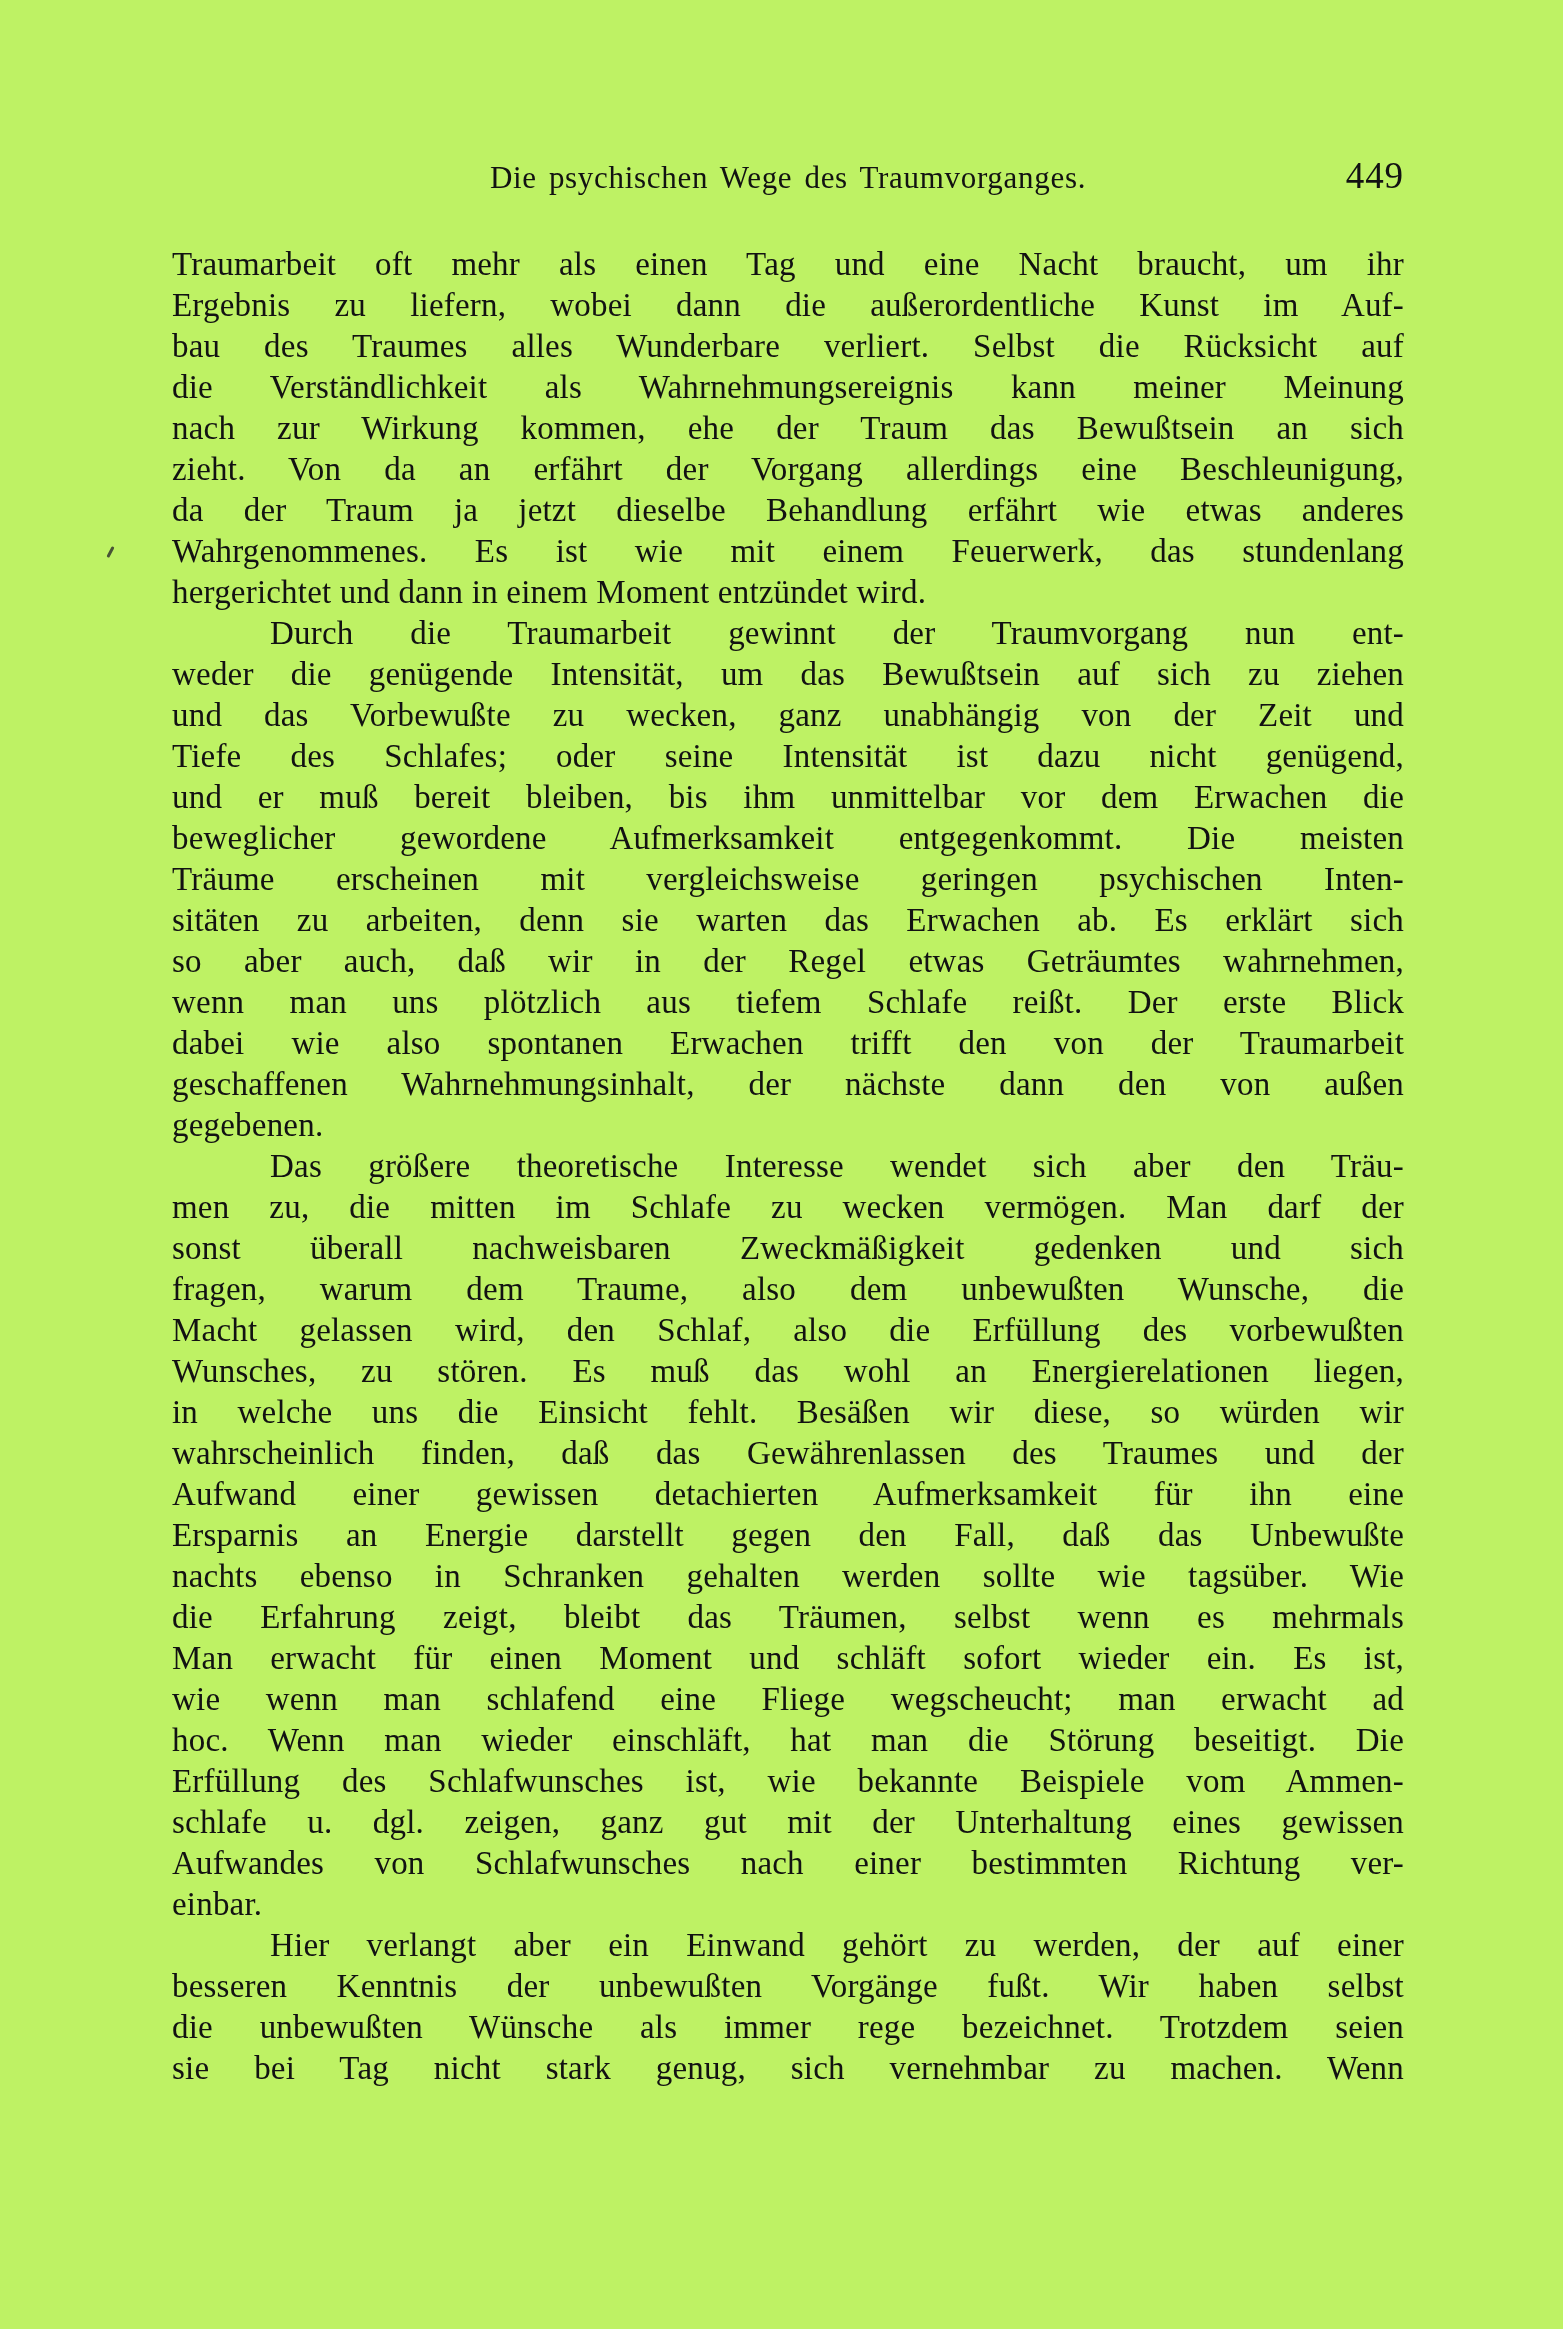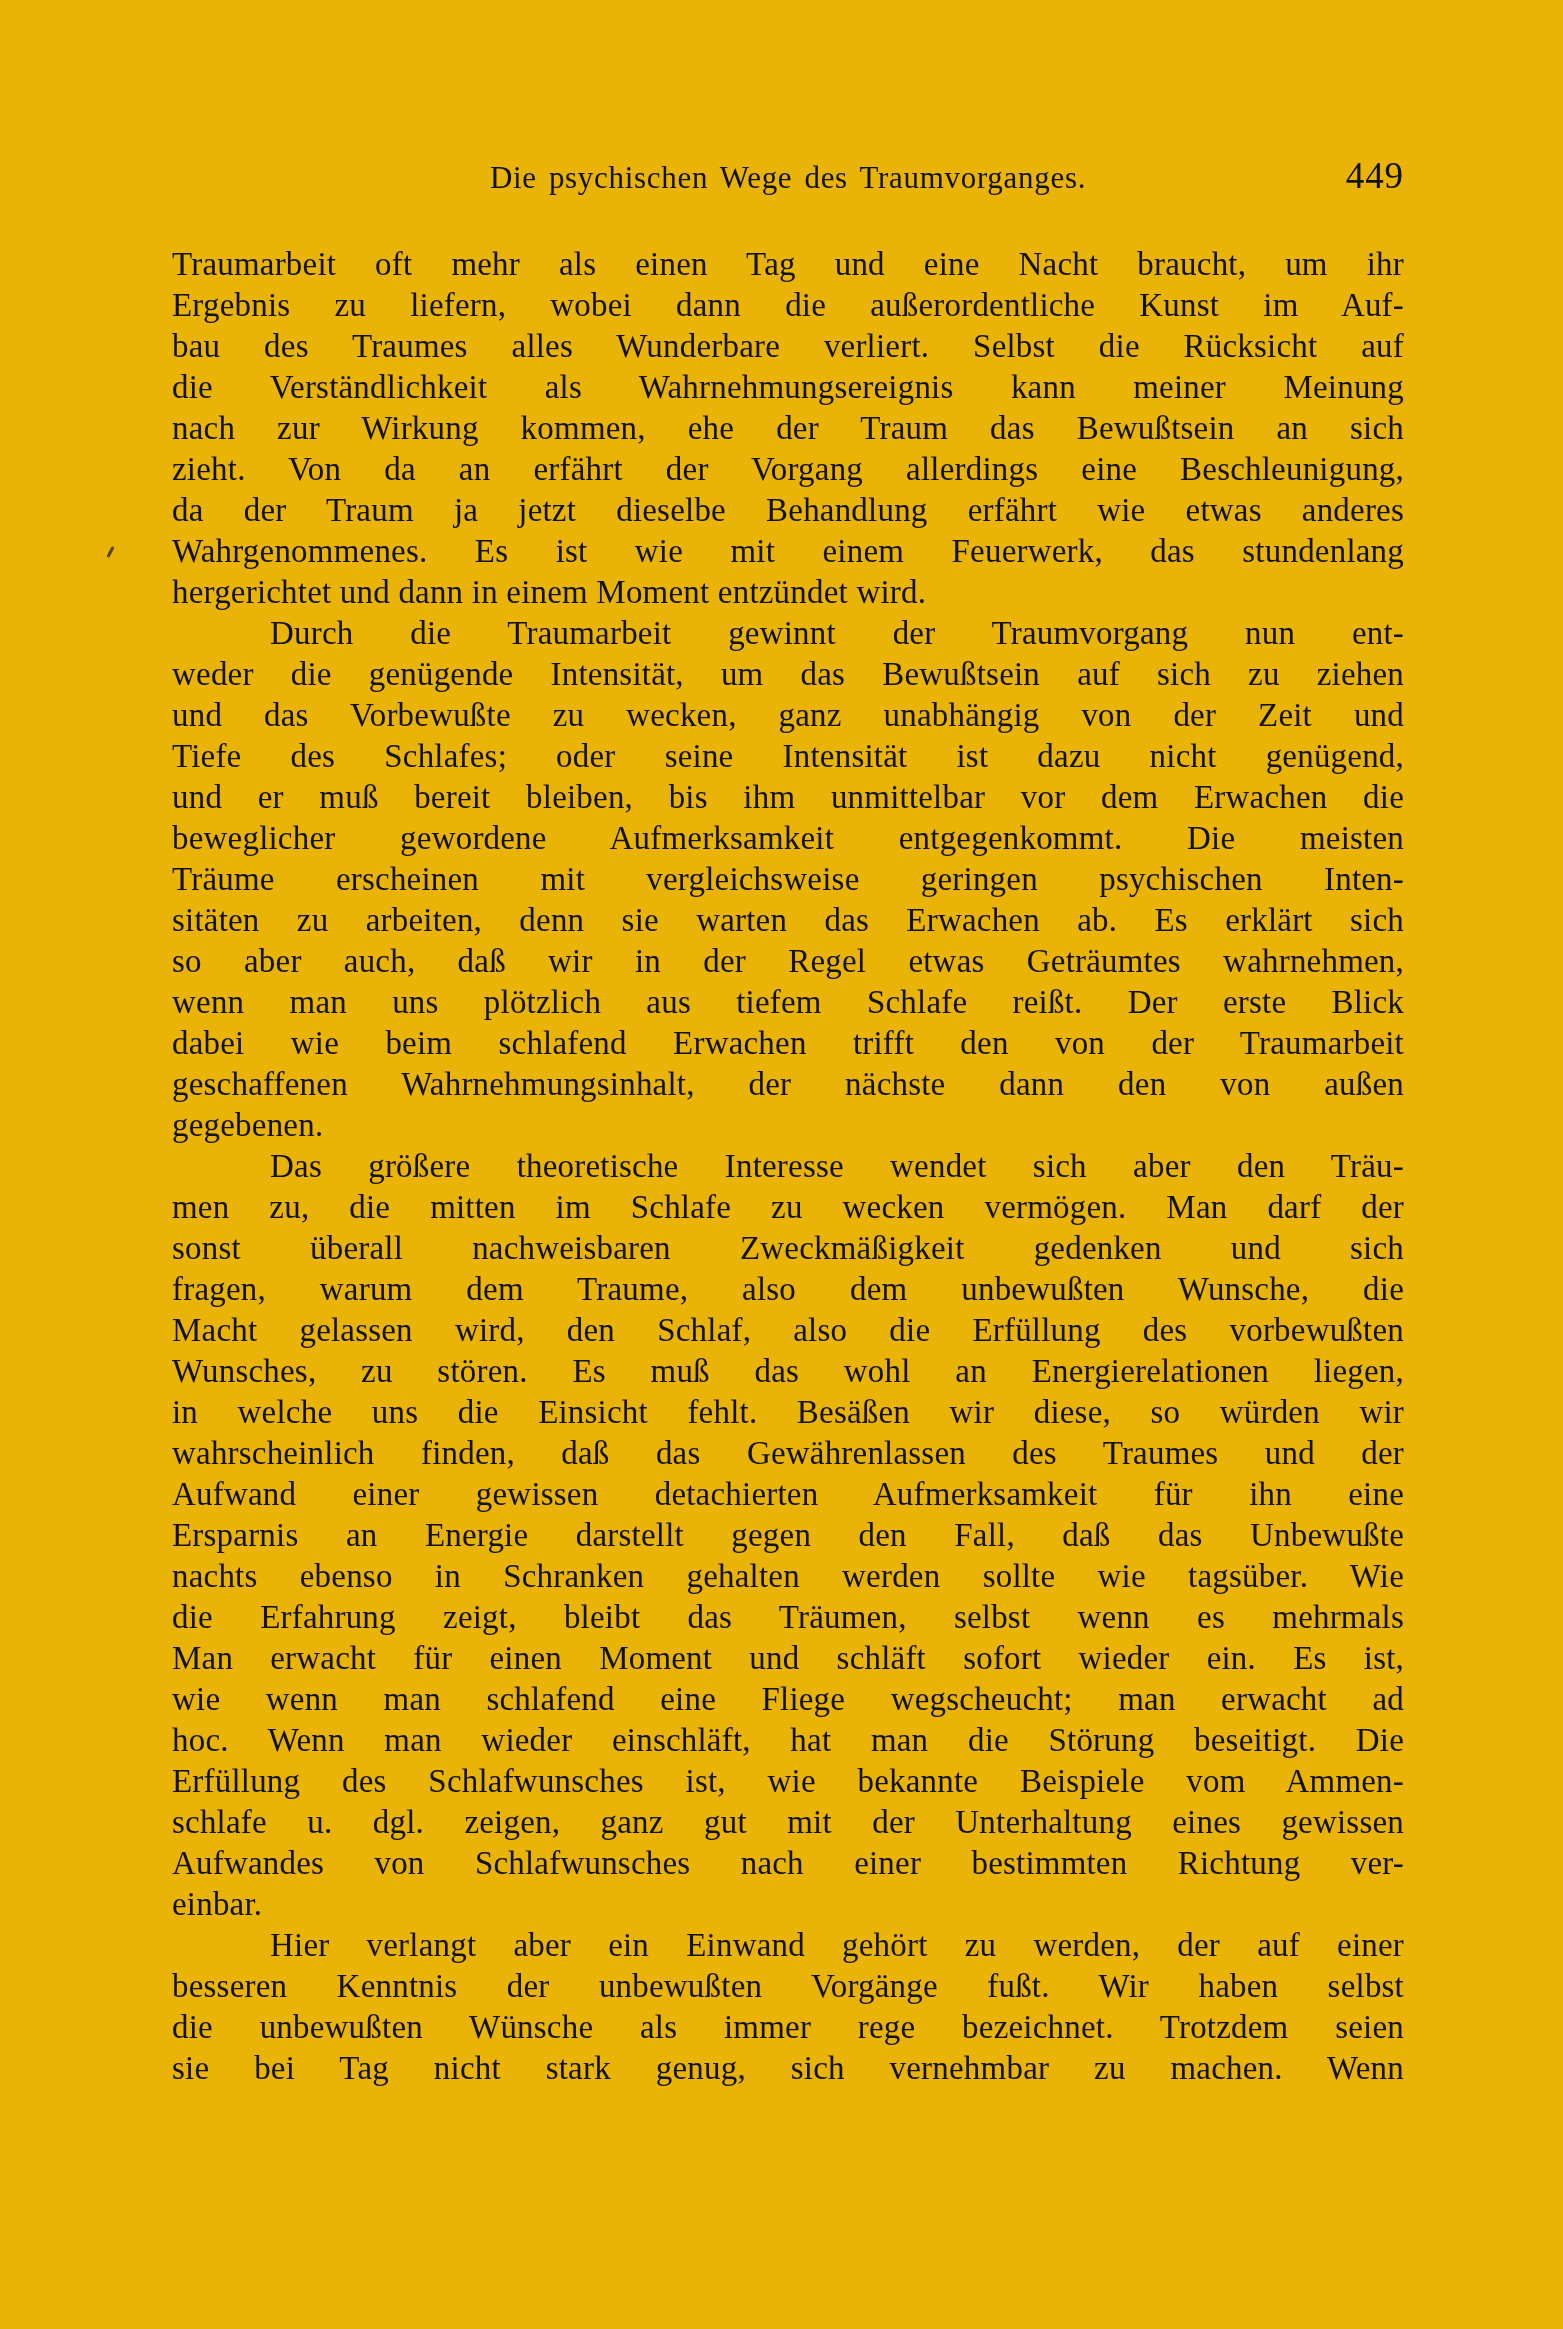--- a/index.html
+++ b/index.html
@@ -5,21 +5,21 @@
   html, body { margin: 0; padding: 0; }
   body {
     width: 1563px; height: 2330px;
     background: #ffffff;
     font-family: "Liberation Serif", "DejaVu Serif", serif;
     color: #121212;
   }
   .page {
     position: relative;
     width: 1563px; height: 2330px;
-    background: #eab308;
+    background: #bef264;
     overflow: hidden;
   }
   .header {
     position: absolute;
     left: 172px; top: 160px;
     width: 1232px; height: 45px;
   }
   .header-title {
     text-align: center;
     font-size: 31px;
@@ -93,21 +93,21 @@
       <div class="ln indent">Durch die Traumarbeit gewinnt der Traumvorgang nun ent-</div>
       <div class="ln">weder die genügende Intensität, um das Bewußtsein auf sich zu ziehen</div>
       <div class="ln">und das Vorbewußte zu wecken, ganz unabhängig von der Zeit und</div>
       <div class="ln">Tiefe des Schlafes; oder seine Intensität ist dazu nicht genügend,</div>
       <div class="ln">und er muß bereit bleiben, bis ihm unmittelbar vor dem Erwachen die</div>
       <div class="ln">beweglicher gewordene Aufmerksamkeit entgegenkommt. Die meisten</div>
       <div class="ln">Träume erscheinen mit vergleichsweise geringen psychischen Inten-</div>
       <div class="ln">sitäten zu arbeiten, denn sie warten das Erwachen ab. Es erklärt sich</div>
       <div class="ln">so aber auch, daß wir in der Regel etwas Geträumtes wahrnehmen,</div>
       <div class="ln">wenn man uns plötzlich aus tiefem Schlafe reißt. Der erste Blick</div>
-      <div class="ln">dabei wie beim schlafend Erwachen trifft den von der Traumarbeit</div>
+      <div class="ln">dabei wie also spontanen Erwachen trifft den von der Traumarbeit</div>
       <div class="ln">geschaffenen Wahrnehmungsinhalt, der nächste dann den von außen</div>
       <div class="ln end">gegebenen.</div>
     </div>
 
     <div>
       <div class="ln indent">Das größere theoretische Interesse wendet sich aber den Träu-</div>
       <div class="ln">men zu, die mitten im Schlafe zu wecken vermögen. Man darf der</div>
       <div class="ln">sonst überall nachweisbaren Zweckmäßigkeit gedenken und sich</div>
       <div class="ln">fragen, warum dem Traume, also dem unbewußten Wunsche, die</div>
       <div class="ln">Macht gelassen wird, den Schlaf, also die Erfüllung des vorbewußten</div>

